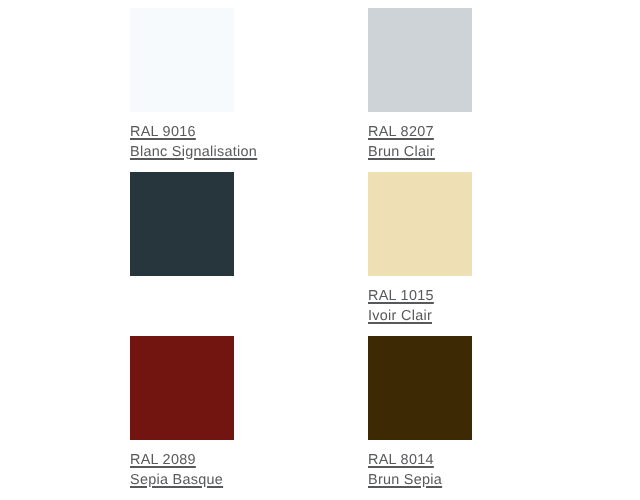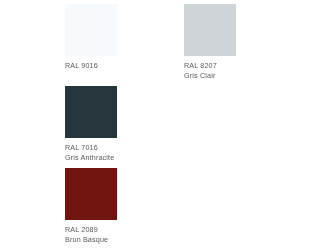--- a/index.html
+++ b/index.html
@@ -42,56 +42,68 @@
     padding-top: 5px;
     line-height: 9.5px;
   }
   .swatch-code,
   .swatch-name {
     display: block;
     font-size: 7.2px;
     color: #58595b;
     letter-spacing: 0.15px;
     white-space: nowrap;
+    text-decoration: underline;
   }
 </style>
 </head>
 <body>
 
 <div class="palette">
 
   <div class="swatch-row">
     <div class="swatch-cell">
       <div class="swatch-chip" style="background-color: rgb(246, 250, 253);"></div>
       <div class="swatch-caption">
         <span class="swatch-code">RAL 9016</span>
+        <span class="swatch-name">Blanc Signalisation</span>
       </div>
     </div>
     <div class="swatch-cell">
       <div class="swatch-chip" style="background-color: rgb(206, 211, 216);"></div>
       <div class="swatch-caption">
         <span class="swatch-code">RAL 8207</span>
-        <span class="swatch-name">Gris Clair</span>
+        <span class="swatch-name">Brun Clair</span>
       </div>
     </div>
   </div>
 
   <div class="swatch-row">
     <div class="swatch-cell">
       <div class="swatch-chip" style="background-color: rgb(39, 54, 60);"></div>
+    </div>
+    <div class="swatch-cell">
+      <div class="swatch-chip" style="background-color: rgb(239, 223, 180);"></div>
       <div class="swatch-caption">
-        <span class="swatch-code">RAL 7016</span>
-        <span class="swatch-name">Gris Anthracite</span>
+        <span class="swatch-code">RAL 1015</span>
+        <span class="swatch-name">Ivoir Clair</span>
       </div>
     </div>
   </div>
 
   <div class="swatch-row">
     <div class="swatch-cell">
       <div class="swatch-chip" style="background-color: rgb(114, 21, 16);"></div>
       <div class="swatch-caption">
         <span class="swatch-code">RAL 2089</span>
-        <span class="swatch-name">Brun Basque</span>
+        <span class="swatch-name">Sepia Basque</span>
+      </div>
+    </div>
+    <div class="swatch-cell">
+      <div class="swatch-chip" style="background-color: rgb(61, 41, 3);"></div>
+      <div class="swatch-caption">
+        <span class="swatch-code">RAL 8014</span>
+        <span class="swatch-name">Brun Sepia</span>
       </div>
     </div>
   </div>
 
 </div>
 
 </body></html>

